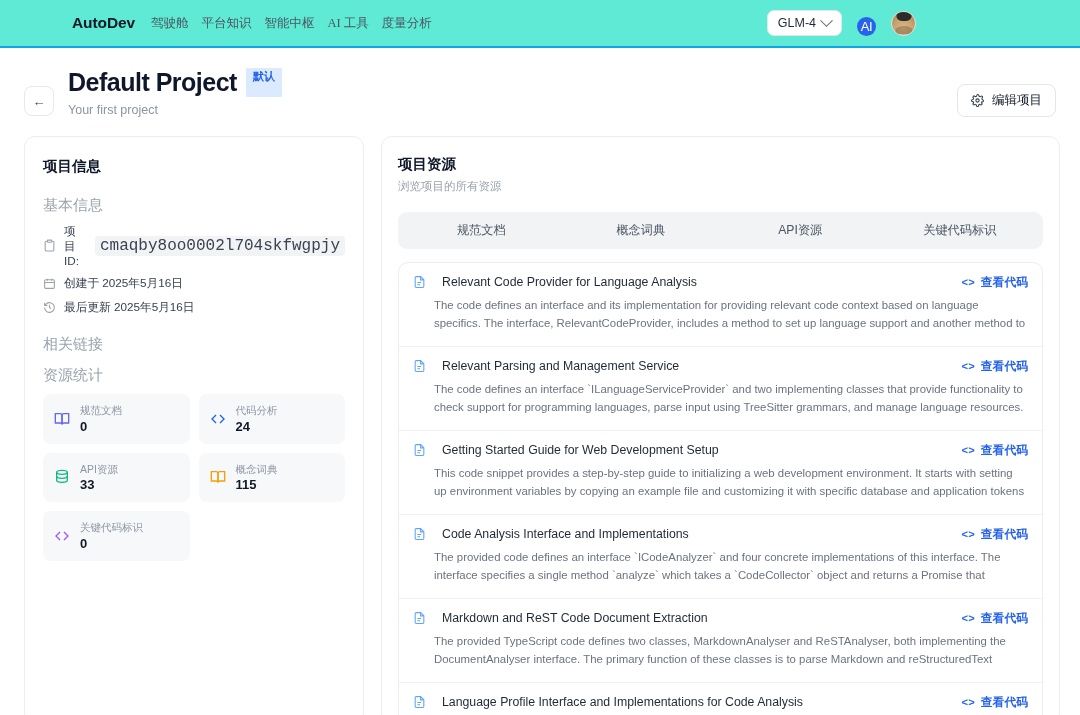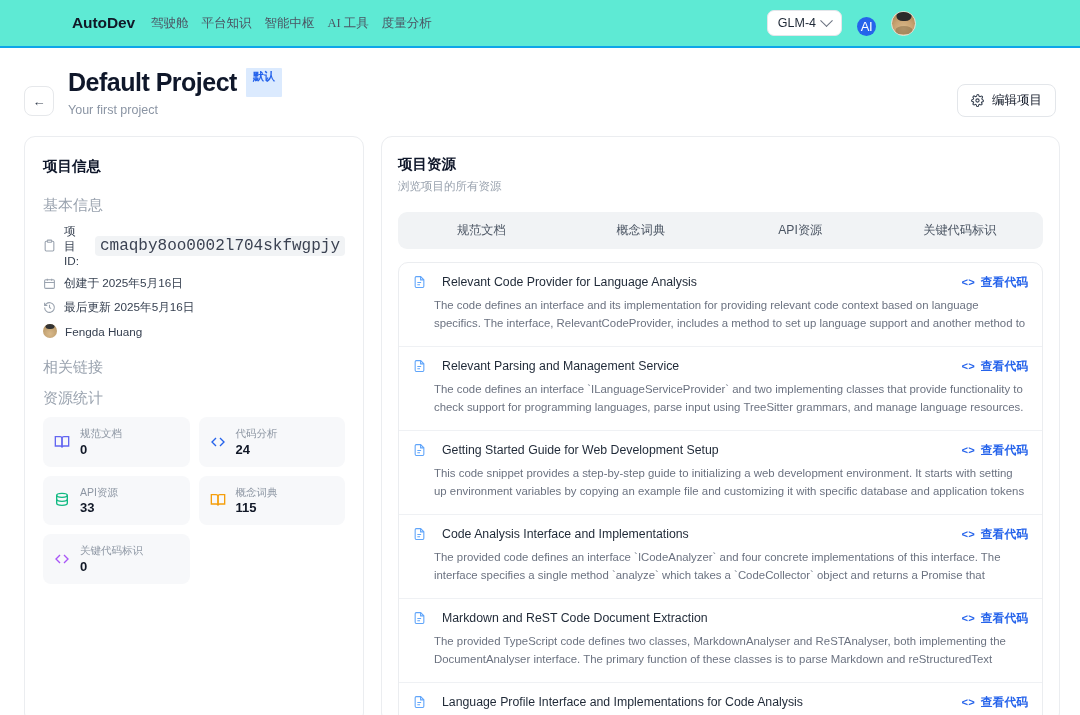--- a/index.html
+++ b/index.html
@@ -209,24 +209,20 @@
 
       <div class="info-row">
         <svg class="info-icon" viewBox="0 0 24 24" fill="none" stroke="#9aa3af" stroke-width="2">
           <path d="M3 12a9 9 0 1 0 3-6.7L3 8"></path>
             <path d="M3 3v5h5"></path>
             <path d="M12 7v5l3 2"></path>
         </svg>
         <span>最后更新 2025年5月16日</span>
       </div>
 
-      <div class="author-row">
-        <span class="mini-avatar"></span>
-        <span>Fengda Huang</span>
-      </div>
 
       <div class="section-label">相关链接</div>
 
       <div class="section-label" style="margin-top:12px;">资源统计</div>
 
       <div class="stats-grid">
         <div class="stat">
           <svg class="stat-icon" viewBox="0 0 24 24" fill="none" stroke="#6366f1" stroke-width="2">
             <path d="M2 4h7a3 3 0 0 1 3 3v13a2.5 2.5 0 0 0-2.5-2H2z"></path>
               <path d="M22 4h-7a3 3 0 0 0-3 3v13a2.5 2.5 0 0 1 2.5-2H22z"></path>

